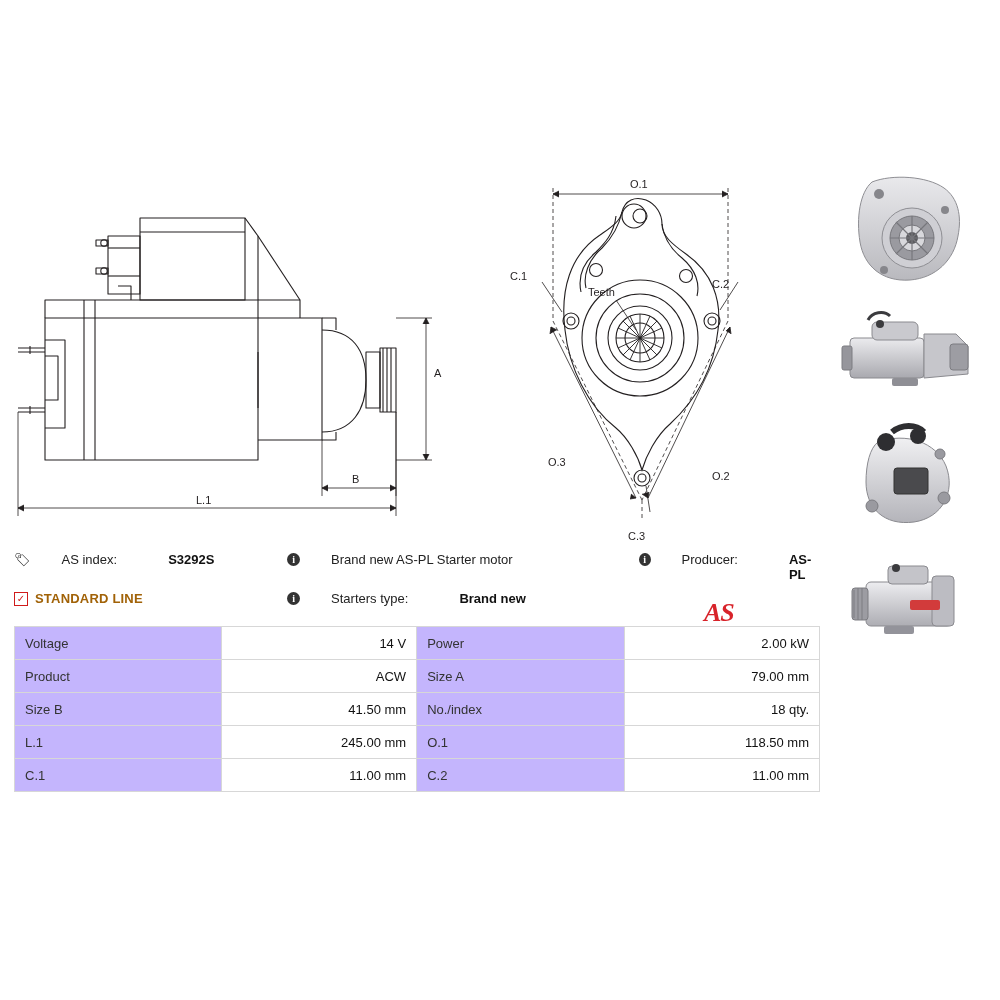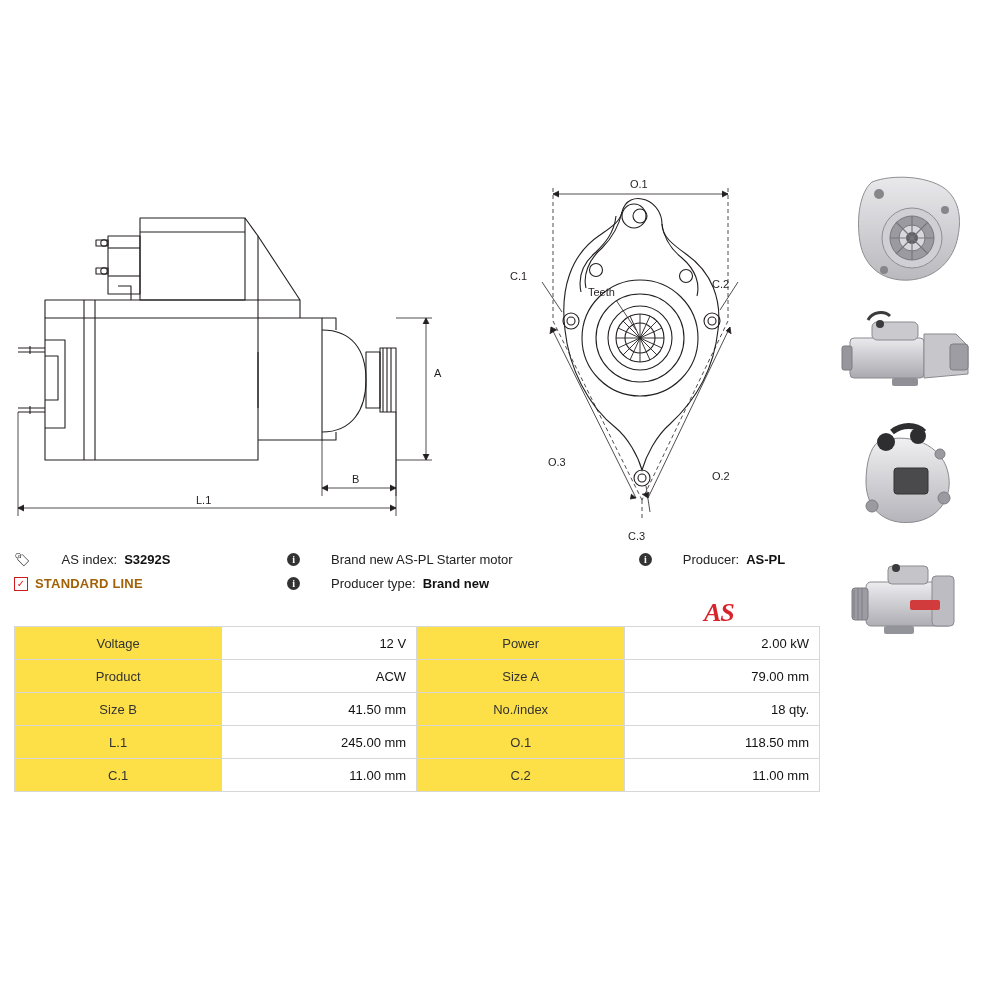--- a/index.html
+++ b/index.html
@@ -80,21 +80,21 @@
     display: inline-block;
     width: 12px; height: 12px;
     border: 1px solid #d01b1b;
     color: #d01b1b;
     font-size: 10px;
     line-height: 11px;
     text-align: center;
     margin-top: 1px;
   }
   .lbl { color: #222; margin-left: 24px; }
-  .val { font-weight: bold; color: #111; }
+  .val { font-weight: bold; color: #111; margin-left: 44px; }
   .std-line {
     color: #a16207;
     font-weight: bold;
     letter-spacing: .2px;
   }
 
   
   .brandlogo {
     position: absolute;
     right: 0; top: 20px;
@@ -126,23 +126,23 @@
     border-collapse: collapse;
     font-size: 13px;
   }
   table.spec td {
     border: 1px solid #d7d7d7;
     padding: 7px 10px;
     height: 18px;
   }
   td.k {
     width: 198px;
-    text-align: center;
+    text-align: left;
     color: #333;
-    background: #fde047;
+    background: #c4b5fd;
   }
   td.v {
     width: 185px;
     text-align: right;
     color: #111;
     background: #ffffff;
   }
 
   
   svg { display: block; }
@@ -396,37 +396,37 @@
       </div>
     </div>
 
     <div class="info-line">
       <div class="info-cell c1">
         <span class="check-icon">✓</span>
         <span class="std-line">STANDARD LINE</span>
       </div>
       <div class="info-cell c2">
         <span class="info-icon">i</span>
-        <span class="lbl">Producer type:</span>
+        <span class="lbl">Starters type:</span>
         <span class="val">Brand new</span>
       </div>
       <div class="info-cell c3"></div>
     </div>
 
     <div class="brandlogo">
       <div class="brand-as">AS</div>
       <div class="brand-sub">Alternators, Starters &amp; Parts</div>
     </div>
   </div>
 
   <table class="spec">
     <tbody>
       <tr>
         <td class="k">Voltage</td>
-        <td class="v">12 V</td>
+        <td class="v">14 V</td>
         <td class="k">Power</td>
         <td class="v">2.00 kW</td>
       </tr>
       <tr>
         <td class="k">Product</td>
         <td class="v">ACW</td>
         <td class="k">Size A</td>
         <td class="v">79.00 mm</td>
       </tr>
       <tr>

